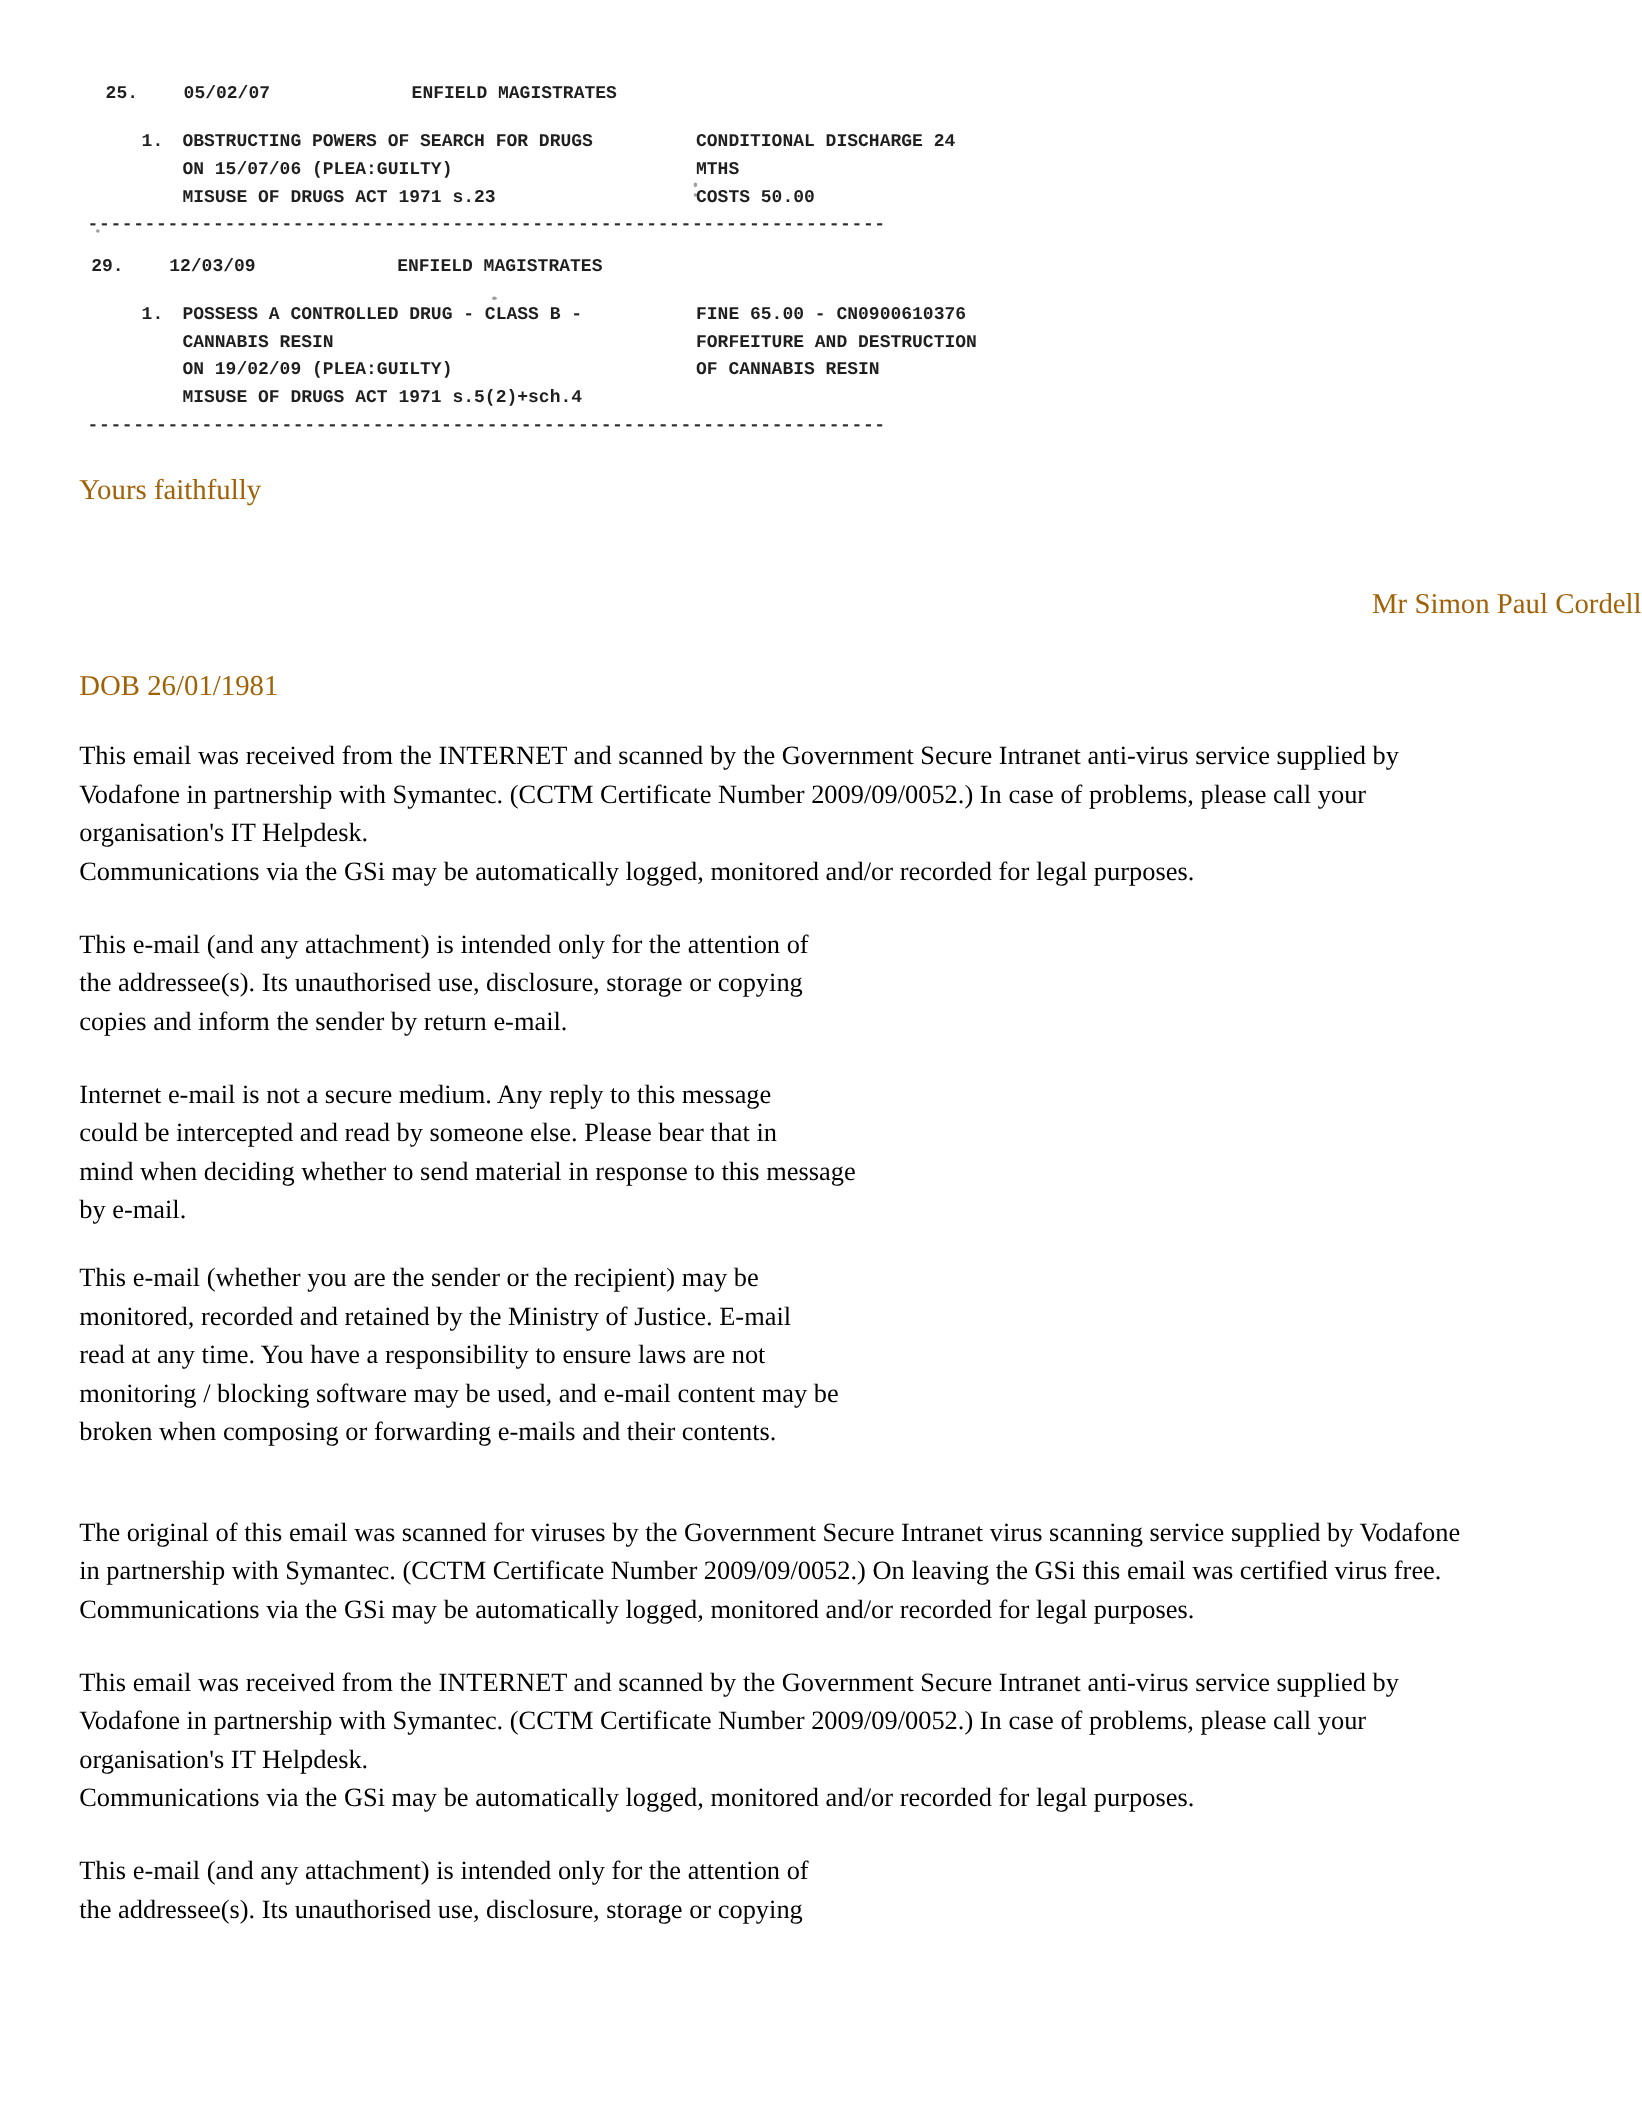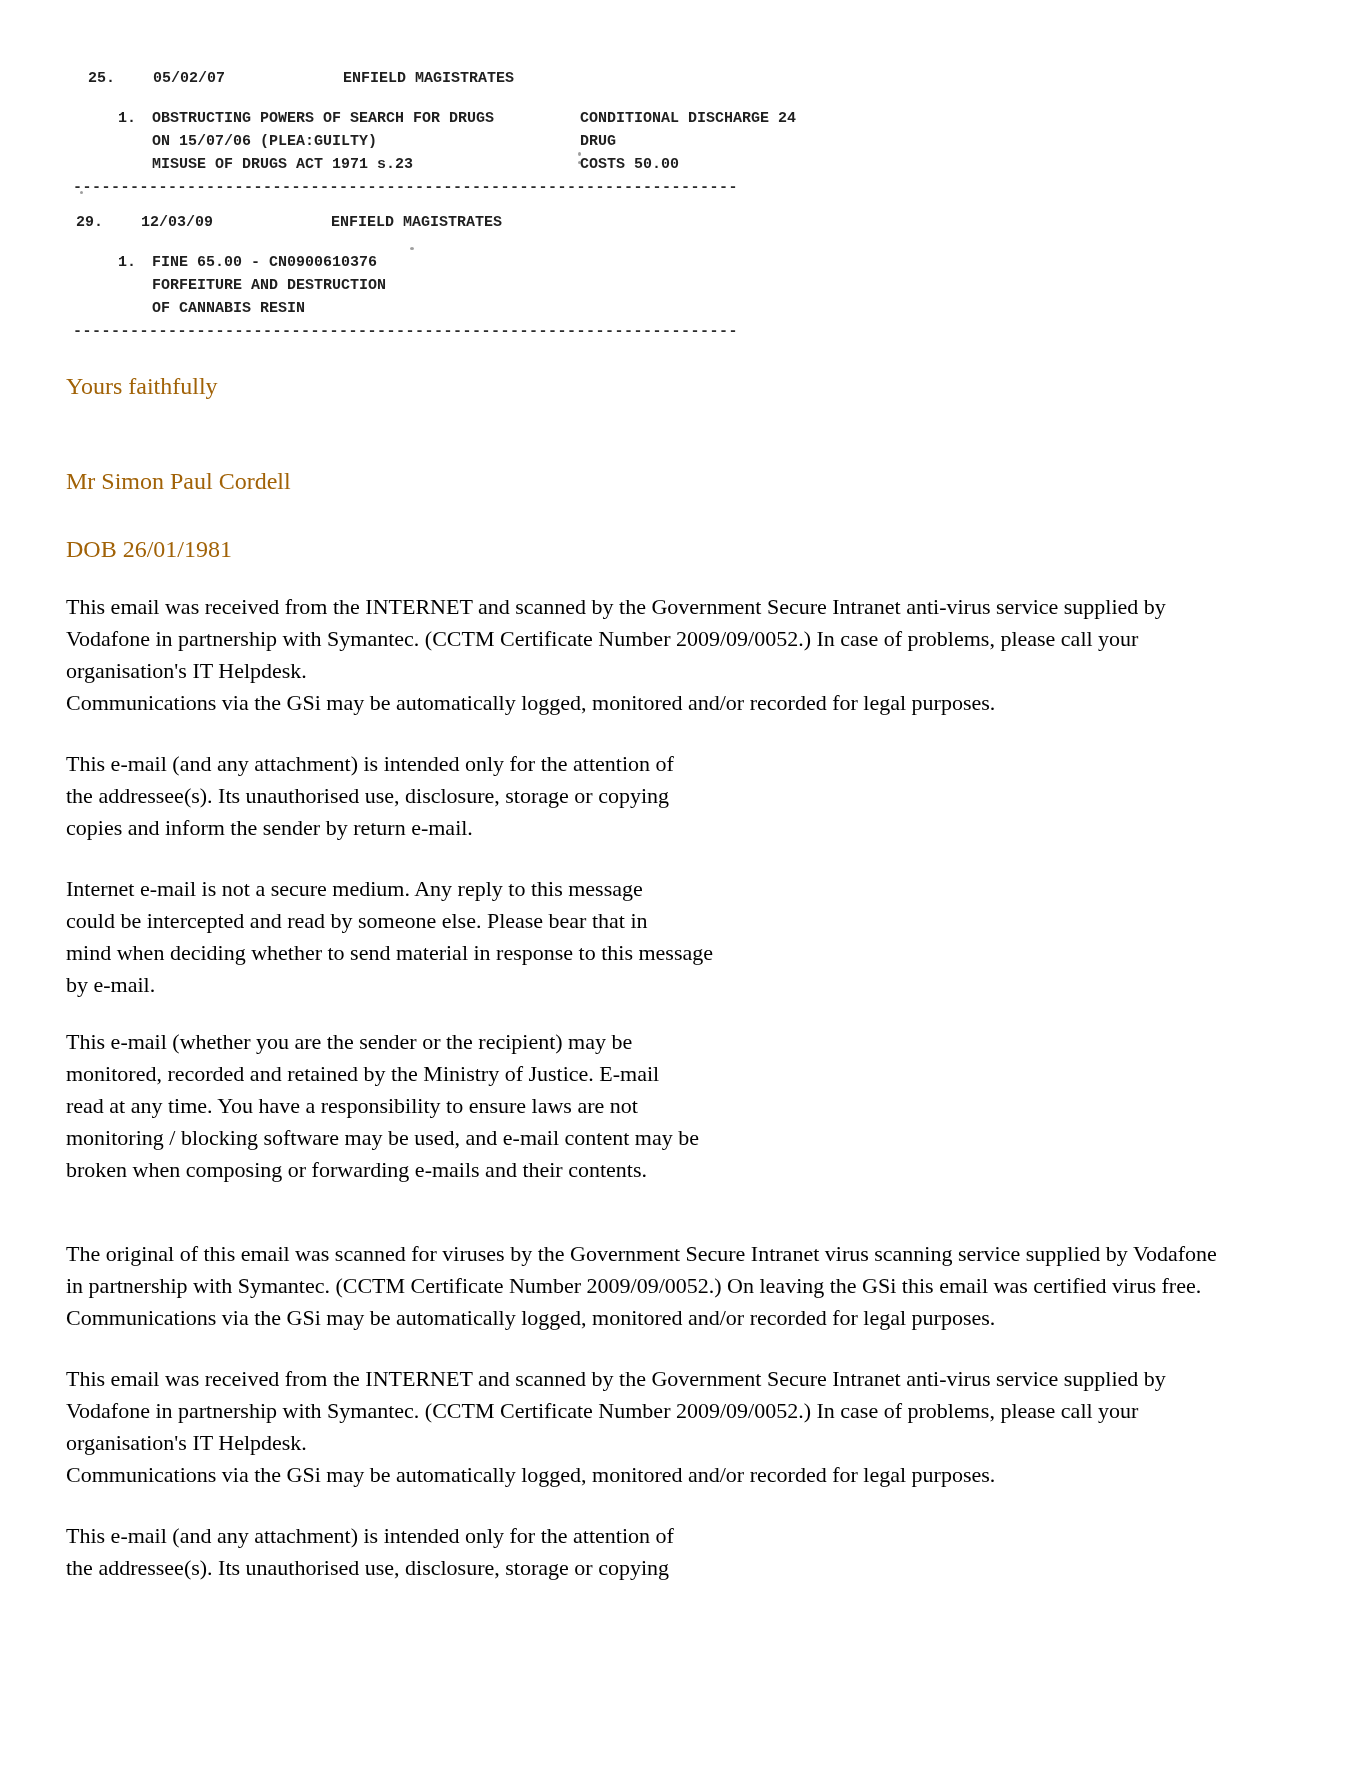--- a/index.html
+++ b/index.html
@@ -25,21 +25,21 @@
   .tw-left  { flex:0 0 428px; }
   .tw-right { flex:1; }
   .tw-sep   { margin-left:73px; white-space:pre; color:#2b2b2b; letter-spacing:0.5px; }
   .blk2 { margin-top:12px; }
 
   
   .sig {
     margin-left:66px; margin-top:27px;
     color:#a16207; font-size:24px; line-height:32px;
   }
-  .sig-name { margin-top:63px; }
+  .sig-name { margin-top:63px;text-align:right; }
   .sig-dob  { margin-top:36px; }
 
   
   .paras {
     margin-left:66px; margin-top:26px;
     color:#000000; font-size:22px; line-height:32px;
   }
   .para { margin-top:29px; }
   .para.first    { margin-top:0; }
   .para.gap-sm   { margin-top:25px; }
@@ -66,33 +66,39 @@
       </div>
       <div class="tw-charge">
         <span class="tw-num">1.</span>
         <div class="tw-left">
           <div>OBSTRUCTING POWERS OF SEARCH FOR DRUGS</div>
           <div>ON 15/07/06 (PLEA:GUILTY)</div>
           <div>MISUSE OF DRUGS ACT 1971 s.23</div>
         </div>
         <div class="tw-right">
           <div>CONDITIONAL DISCHARGE 24</div>
-          <div>DRUG</div>
+          <div>MTHS</div>
           <div>COSTS 50.00</div>
         </div>
       </div>
       <div class="tw-sep">----------------------------------------------------------------------</div>
     </div>
 
     <div class="blk2">
       <div class="tw-header hdr2">
         <span class="tw-idx">29.</span><span class="tw-date">12/03/09</span><span class="tw-court">ENFIELD MAGISTRATES</span>
       </div>
       <div class="tw-charge">
         <span class="tw-num">1.</span>
+        <div class="tw-left">
+          <div>POSSESS A CONTROLLED DRUG - CLASS B -</div>
+          <div>CANNABIS RESIN</div>
+          <div>ON 19/02/09 (PLEA:GUILTY)</div>
+          <div>MISUSE OF DRUGS ACT 1971 s.5(2)+sch.4</div>
+        </div>
         <div class="tw-right">
           <div>FINE 65.00 - CN0900610376</div>
           <div>FORFEITURE AND DESTRUCTION</div>
           <div>OF CANNABIS RESIN</div>
         </div>
       </div>
       <div class="tw-sep">----------------------------------------------------------------------</div>
     </div>
 
   </section>

